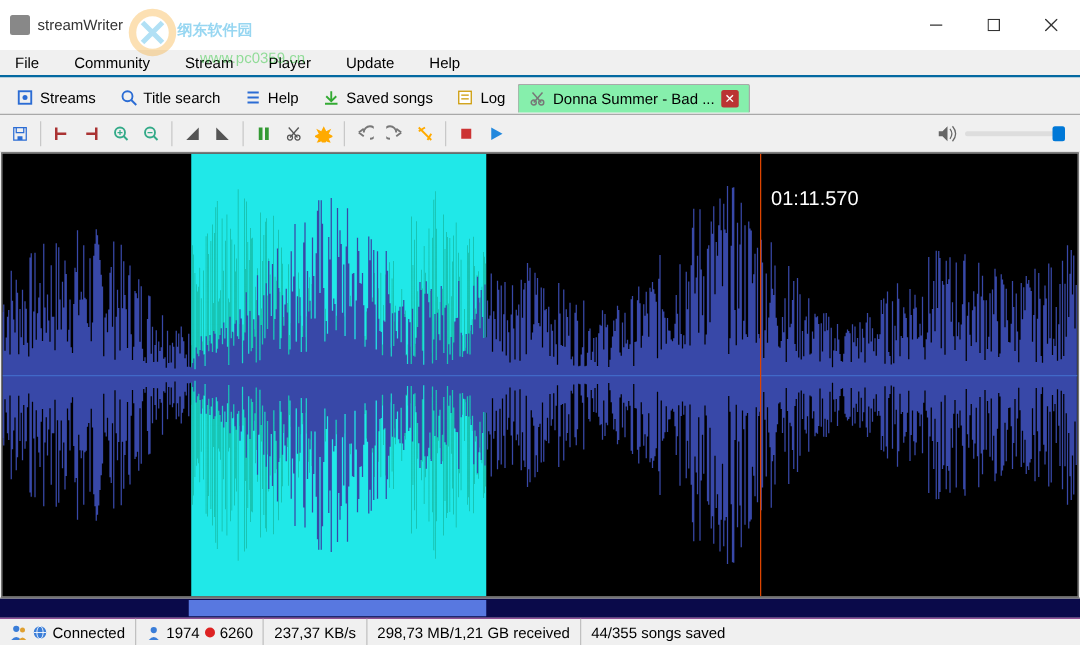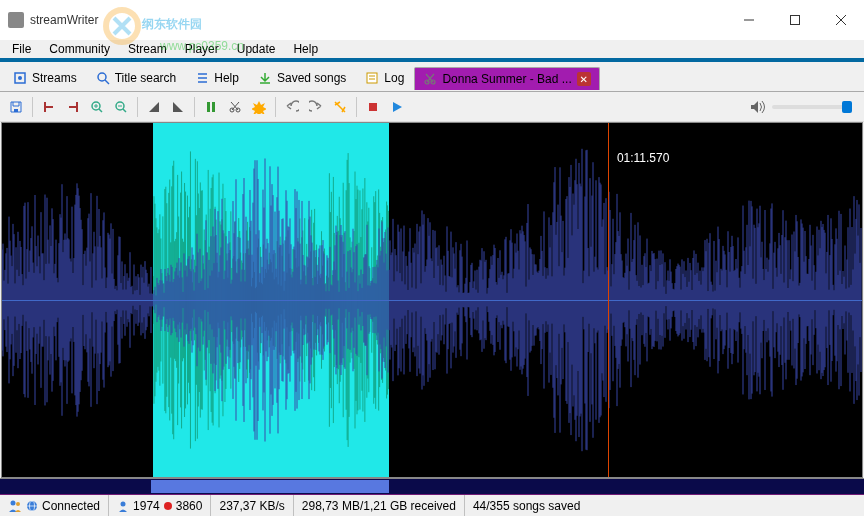--- a/index.html
+++ b/index.html
@@ -4,40 +4,40 @@
 <style>
 *{margin:0;padding:0;box-sizing:border-box;font-family:"Segoe UI",Tahoma,sans-serif;font-size:12px;-webkit-user-select:none;user-select:none}
 body{width:864px;height:516px;background:#f0f0f0;display:flex;flex-direction:column;overflow:hidden}
 .titlebar{height:40px;background:#fff;display:flex;align-items:center;padding-left:8px;color:#333}
 .titlebar .icon{width:16px;height:16px;margin-right:6px;background:#888;border-radius:2px}
 .titlebar .title{flex:1}
 .winbtns{display:flex;height:100%}
 .winbtn{width:46px;display:flex;align-items:center;justify-content:center;color:#333}
 .watermark{position:absolute;left:0;top:0;right:0;pointer-events:none;display:flex;align-items:flex-end;justify-content:center;opacity:.7}
 .watermark svg{margin-left:-300px}
-.menubar{height:22px;background:#f0f0f0;display:flex;align-items:center;padding-left:4px;gap:2px;border-bottom:4px solid #0369a1}
+.menubar{height:22px;background:#f0f0f0;display:flex;align-items:center;padding-left:4px;gap:12px;border-bottom:2px solid #0369a1}
 .menuitem{padding:2px 8px}
 .tabrow{height:30px;background:#f0f0f0;display:flex;align-items:center;padding:2px 4px 0 4px;gap:1px;border-bottom:1px solid #a9a9a9}
 .tab{display:flex;align-items:center;gap:5px;padding:4px 8px;background:#f0f0f0;border:1px solid transparent;border-bottom:none;white-space:nowrap}
-.tab.active{background:#a21caf;border-color:#a9a9a9;border-top-left-radius:2px;border-top-right-radius:2px;position:relative;top:1px}
+.tab.active{background:#86efac;border-color:#a9a9a9;border-top-left-radius:2px;border-top-right-radius:2px;position:relative;top:1px}
 .tab .ticon{width:14px;height:14px;flex:none}
 .tab .tclose{width:14px;height:14px;display:flex;align-items:center;justify-content:center;color:#fff;background:#b33;font-size:10px;border-radius:2px}
 .toolbar{height:30px;background:#f0f0f0;display:flex;align-items:center;padding:0 4px;gap:0;border-bottom:1px solid #dcdcdc}
 .tbtn{width:24px;height:24px;display:flex;align-items:center;justify-content:center;border-radius:2px}
 .tsep{width:1px;height:20px;background:#c8c8c8;margin:0 4px}
 .volume{margin-left:auto;display:flex;align-items:center;gap:6px;padding-right:8px}
 .volume .track{width:80px;height:4px;background:#ddd;border-radius:2px;position:relative}
 .volume .thumb{position:absolute;right:0;top:-4px;width:10px;height:12px;background:#0078d7;border-radius:2px}
 .waveform{flex:1;background:#000;position:relative;overflow:hidden;border:1px solid #888;margin:0 1px}
 .waveform svg{position:absolute;inset:0;width:100%;height:100%}
 .selection{position:absolute;top:0;bottom:0;background:#20e8e8}
 .centerline{position:absolute;left:0;right:0;top:50%;height:1px;background:#4169c8}
 .playhead{position:absolute;top:0;bottom:0;width:1px;background:#d40}
 .wavelabel{position:absolute;left:6px;top:4px;color:#fff;font-size:12px;z-index:5}
-.timelabel{position:absolute;color:#fff;font-size:12px;z-index:5}
+.timelabel{position:absolute;color:#fff;font-size:16px;z-index:5}
 .scrollrow{height:16px;background:#f0f0f0;display:flex;border-top:1px solid #888}
 .scrolltrack{flex:1;background:#0a0a4a;position:relative}
 .scrollthumb{position:absolute;top:1px;bottom:1px;background:#5878e0}
 .statusbar{height:22px;background:#f0f0f0;display:flex;align-items:center;border-top:1px solid #701a75}
 .spane{display:flex;align-items:center;gap:4px;padding:0 8px;height:100%;border-right:1px solid #c0c0c0}
 .sdot{width:8px;height:8px;border-radius:50%}
 </style>
 </head>
 <body>
 
@@ -270,21 +270,21 @@
       </svg>
     <span>Connected</span>
   </div>
   <div class="spane">
     <svg width="12" height="12">
         <circle cx="6" cy="4" r="2.5" fill="#3a7dd8"></circle>
         <path d="M2 12 q4 -5 8 0" fill="#3a7dd8"></path>
       </svg>
     <span>1974</span>
     <span class="sdot" style="background:#d22"></span>
-    <span>3860</span>
+    <span>6260</span>
   </div>
   <div class="spane">
       <span>237,37 KB/s</span>
     </div>
   <div class="spane">
       <span>298,73 MB/1,21 GB received</span>
     </div>
   <div class="spane" style="border-right:none">
       <span>44/355 songs saved</span>
     </div>

